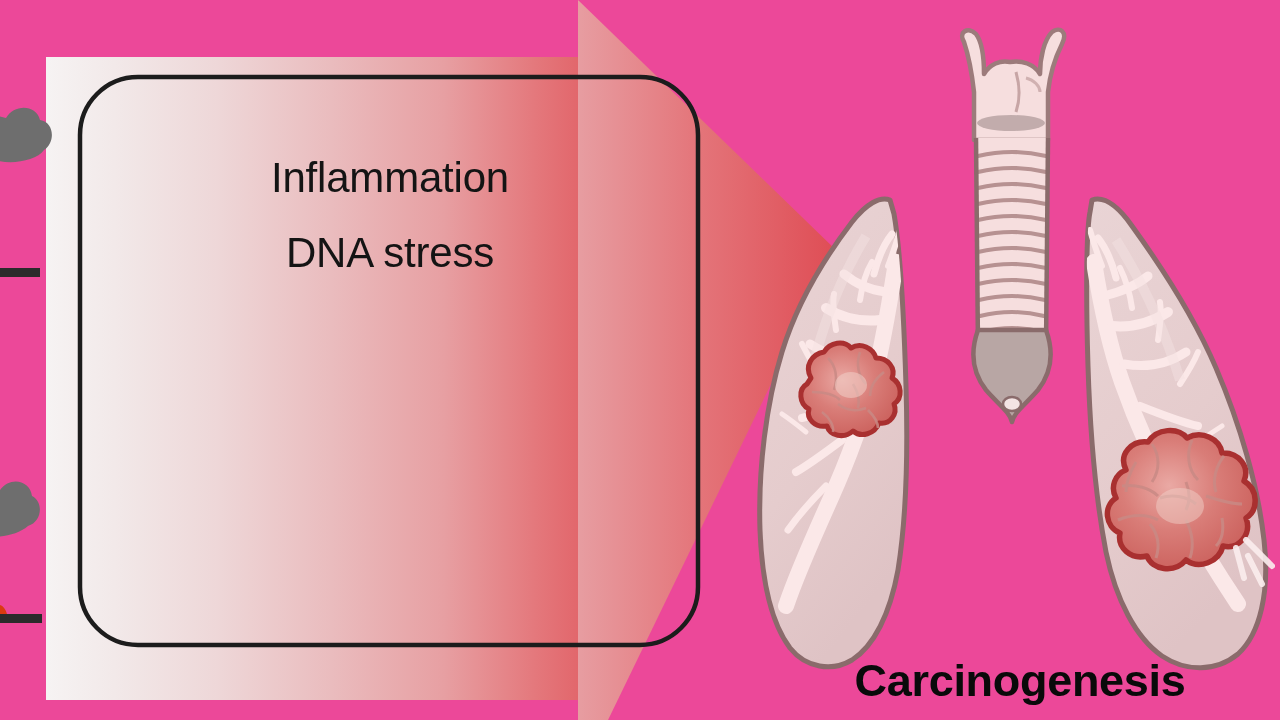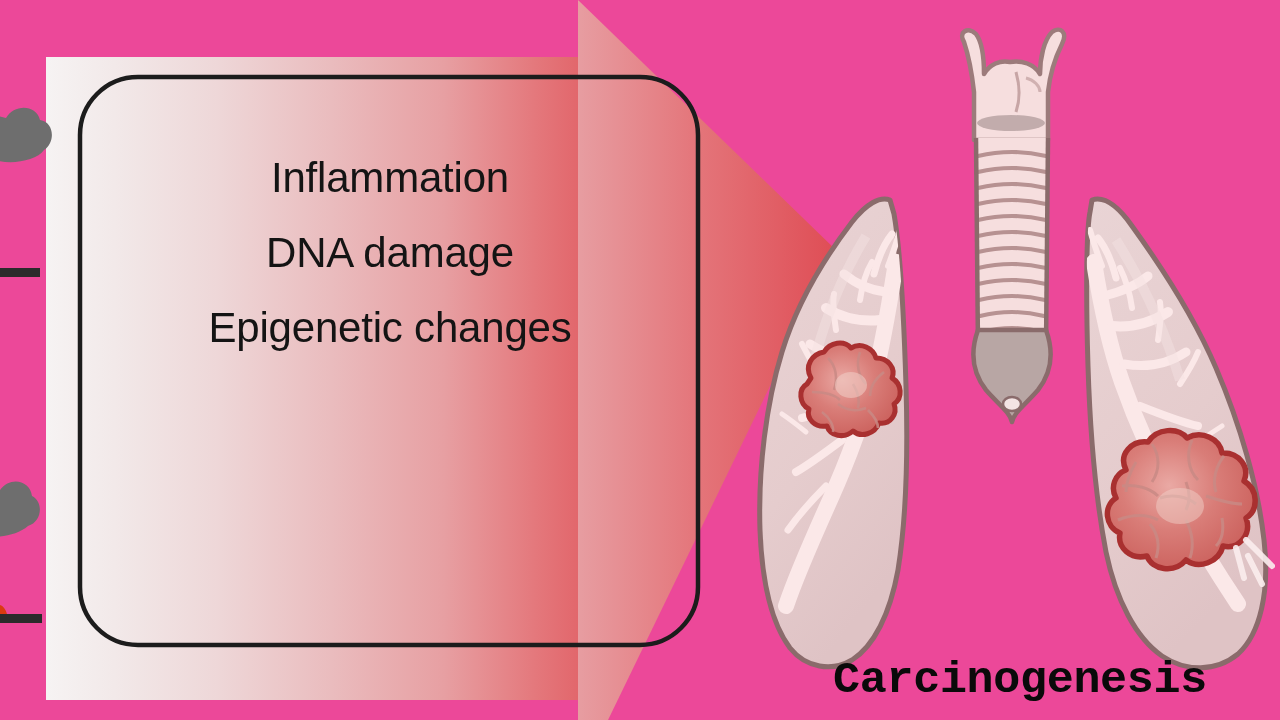--- a/index.html
+++ b/index.html
@@ -41,21 +41,21 @@
     white-space: nowrap;
     letter-spacing: -0.2px;
   }
   
   #carcinogenesis-label {
     position: absolute;
     left: 820px;
     top: 655px;
     width: 400px;
     text-align: center;
-    font-family: Liberation Mono, monospace;
+    font-family: Liberation Sans, sans-serif;
     font-weight: bold;
     font-size: 45px;
     color: #0a0a0a;
     letter-spacing: -0.3px;
     white-space: nowrap;
   }
 </style>
 </head>
 <body>
 
@@ -105,22 +105,21 @@
       <circle cx="-30" cy="556" r="4" fill="#f3a10d"></circle>
       <circle cx="-14" cy="566" r="3" fill="#f3a10d"></circle>
       <path d="M -40,618 C -34,598 -26,604 -22,592 C -16,604 -10,598 -6,610
                C -2,600 6,606 8,618 Z" fill="#d93b11"></path>
       <rect x="-40" y="614" width="82" height="9" fill="#2b2b2b"></rect>
     </g>
   </svg>
 
   <div id="mechanism-text">
     <div class="mech-line">Inflammation</div>
-    <div class="mech-line">DNA damage</div>
-    <div class="mech-line">Epigenetic changes</div>
+    <div class="mech-line">DNA stress</div>
   </div>
 
   <svg class="layer" viewBox="0 0 1280 720" width="1280" height="720" xmlns="http://www.w3.org/2000/svg">
     <defs>
       <linearGradient id="lungGrad" x1="0" y1="0" x2="0.4" y2="1">
         <stop offset="0%" stop-color="#e9d4d5"></stop>
         <stop offset="60%" stop-color="#e5cccd"></stop>
         <stop offset="100%" stop-color="#dfc3c5"></stop>
       </linearGradient>
       <radialGradient id="tumorGrad" cx="0.42" cy="0.40" r="0.72">

